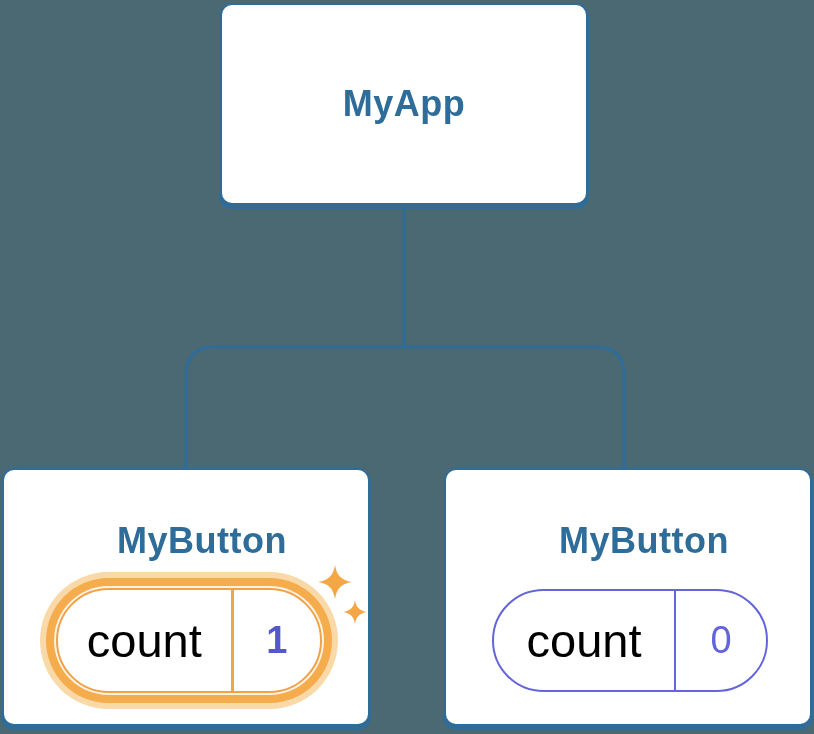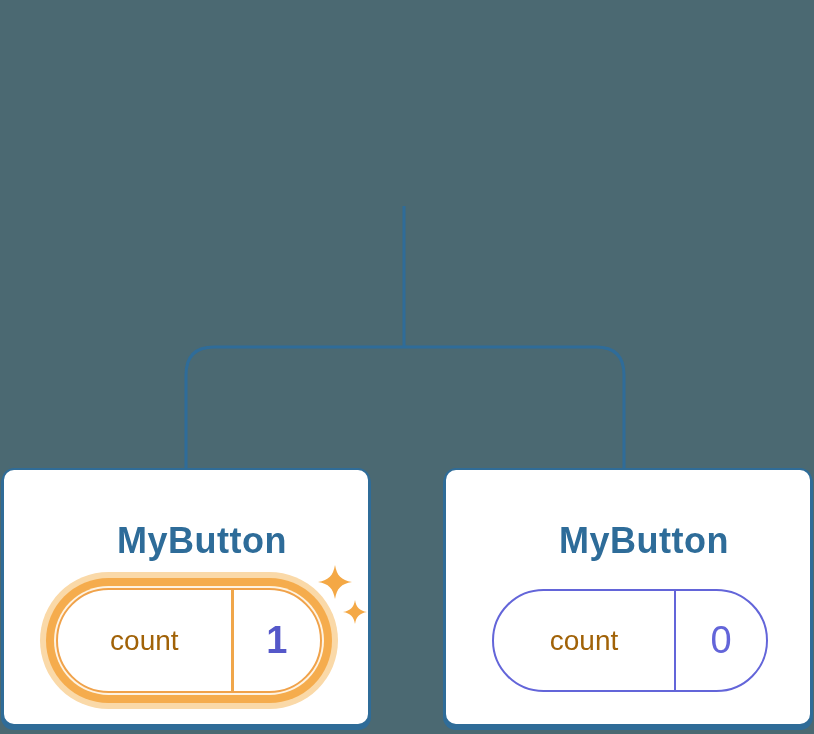--- a/index.html
+++ b/index.html
@@ -68,22 +68,22 @@
     width: 266px; height: 105px;
     border: 2px solid #F0A24A;
     box-shadow:
       0 0 0 2px  #FEF3E2,
       0 0 0 10px #F5AC4D,
       0 0 0 16px #FAD9A8;
   }
   .pill-key {
     flex: 2;
     display: flex; align-items: center; justify-content: center;
-    font-size: 28px;
-    color: #a16207;
+    font-size: 47px;
+    color: #000000;
   }
   .pill-value {
     flex: 1;
     display: flex; align-items: center; justify-content: center;
     font-size: 38px;
   }
   .pill-plain .pill-value {
     border-left: 2px solid #6365D9;
     color: #6365D9;
     font-weight: 400;
@@ -104,20 +104,23 @@
 </head>
 <body>
 
 <div class="canvas">
 
   <svg class="connector-svg" viewBox="0 0 814 734" xmlns="http://www.w3.org/2000/svg">
     <path d="M404,206 V347" fill="none" stroke="#2F6C99" stroke-width="3"></path>
     <path d="M186,472 V375 Q186,347 214,347 H596 Q624,347 624,375 V472" fill="none" stroke="#2F6C99" stroke-width="3"></path>
   </svg>
 
+  <div class="card card-root">
+    <div class="node-title">MyApp</div>
+  </div>
 
   <div class="card card-child card-child-left">
     <div class="node-title child-title">MyButton</div>
 
     <div class="state-pill pill-highlighted">
       <div class="pill-key">count</div>
       <div class="pill-value">1</div>
     </div>
 
     <span class="sparkle sparkle-large">

